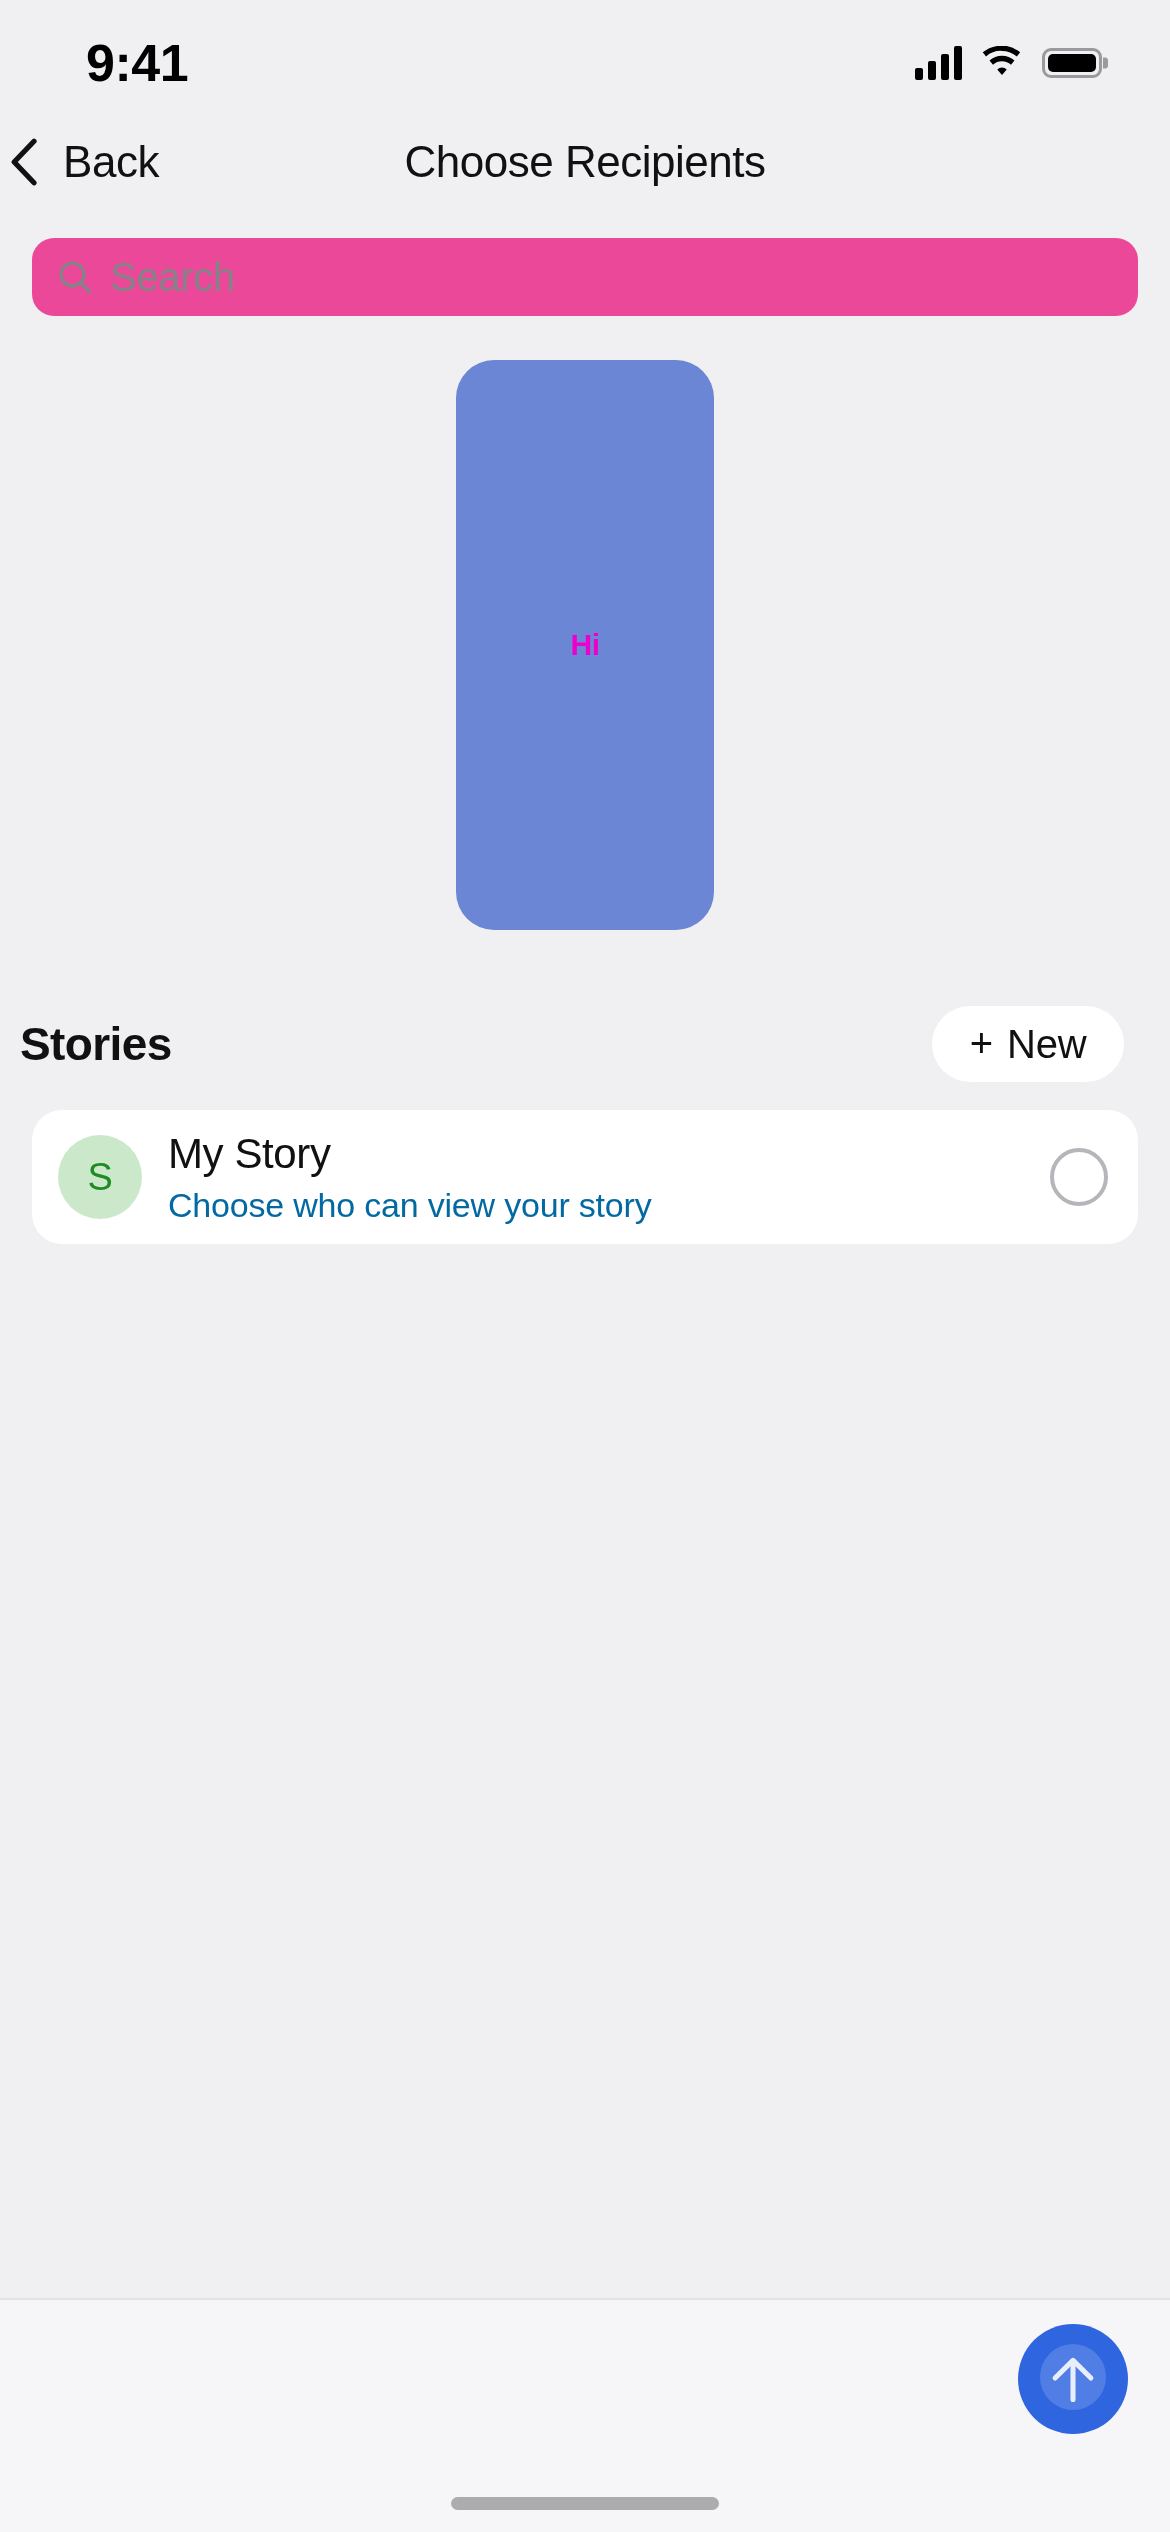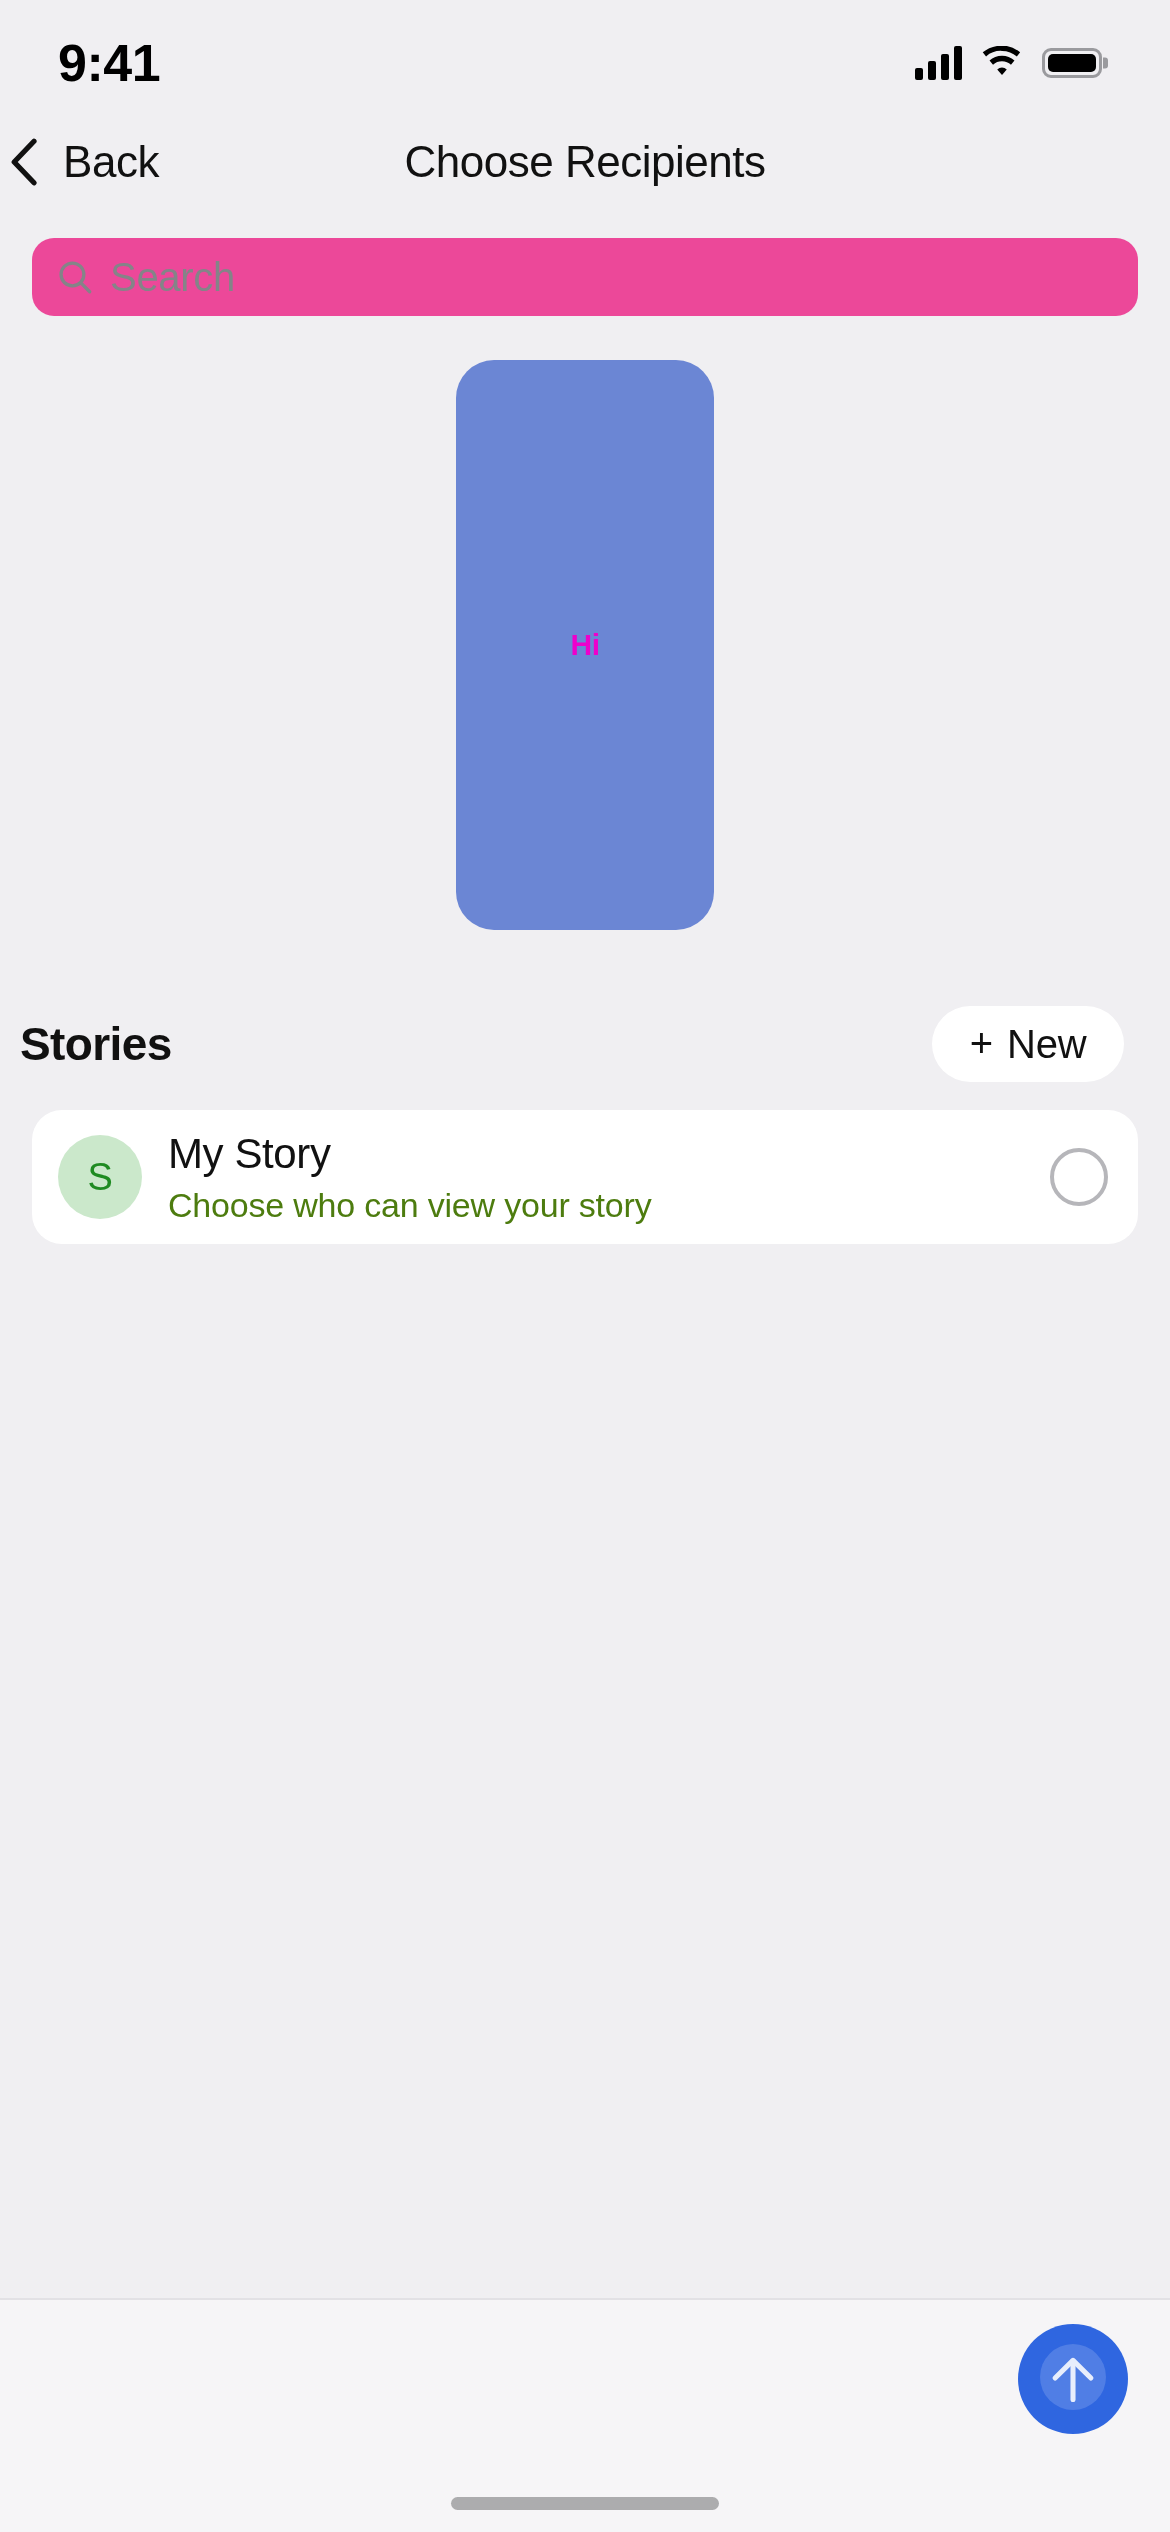--- a/index.html
+++ b/index.html
@@ -24,20 +24,21 @@
     flex:0 0 108px;
     display:flex; align-items:center;
     justify-content:space-between;
     padding:18px 58px 0 58px;
   }
   .status-time {
     font-size:52px;
     font-weight:700;
     letter-spacing:-0.5px;
     color:#000;
+    margin-left:28px;
   }
   .status-right {
     display:flex; align-items:center; gap:18px;
     margin-right:10px;
   }
   
   .sig { display:flex; align-items:flex-end; gap:5px; height:34px; }
   .sig i { display:block; width:8px; background:#000; border-radius:2px; }
   .sig i:nth-child(1){ height:12px; }
   .sig i:nth-child(2){ height:19px; }
@@ -187,21 +188,21 @@
     font-size:38px;
     color:#1F8B22;
     letter-spacing:-0.3px;
   }
   .story-texts { flex:1 1 auto; min-width:0; }
   .story-title {
     font-size:42px; color:#111; letter-spacing:-0.4px;
     line-height:1.18;
   }
   .story-sub {
-    font-size:34px; color:#4d7c0f; letter-spacing:-0.2px;
+    font-size:34px; color:#0369a1; letter-spacing:-0.2px;
     margin-top:6px; line-height:1.18;
   }
   .radio {
     width:58px; height:58px; flex:0 0 58px;
     border:4px solid #B6B6BA;
     border-radius:50%;
     background:transparent;
   }
 
   

